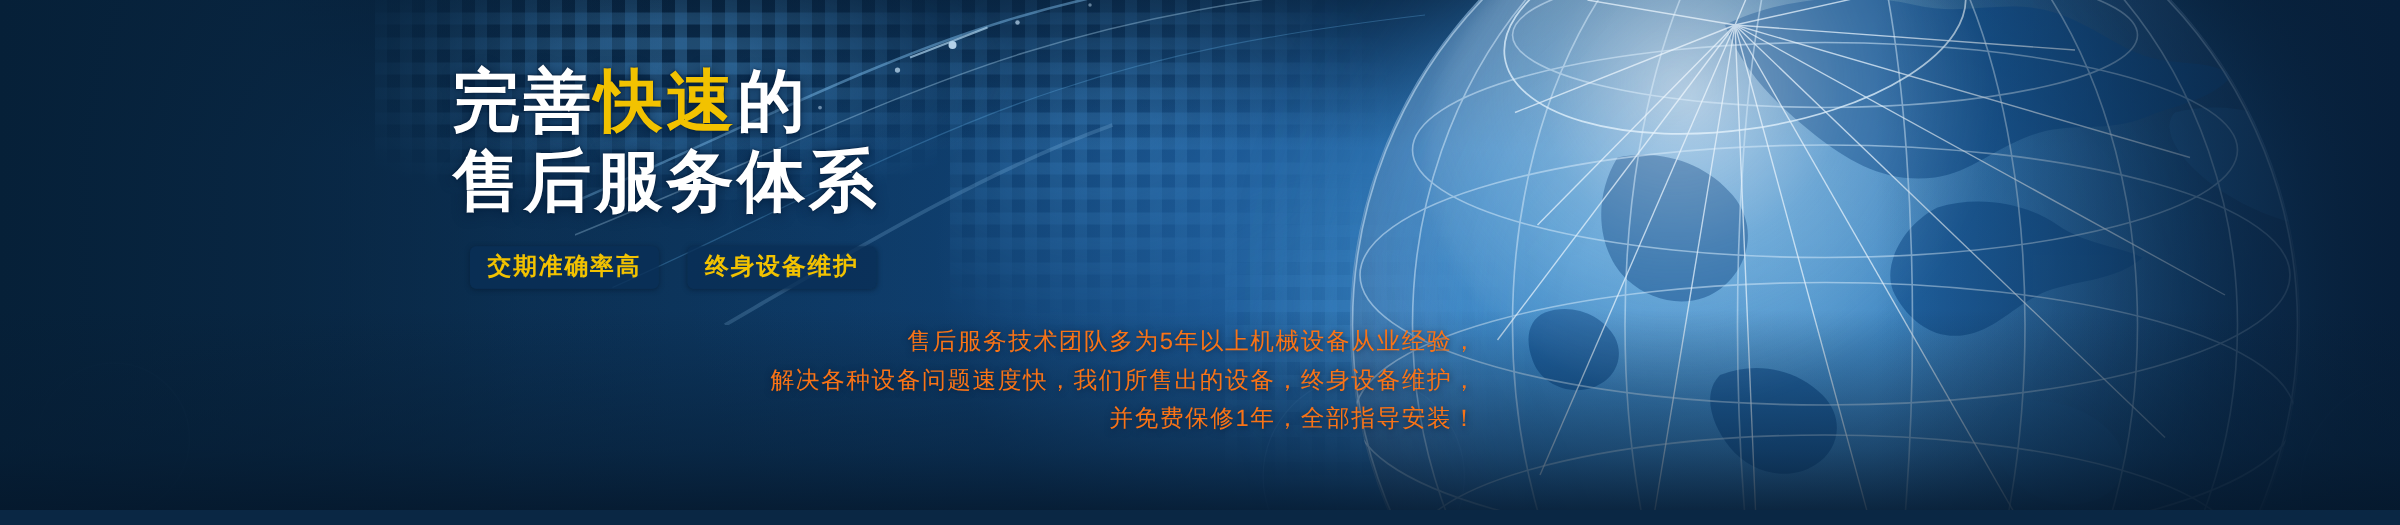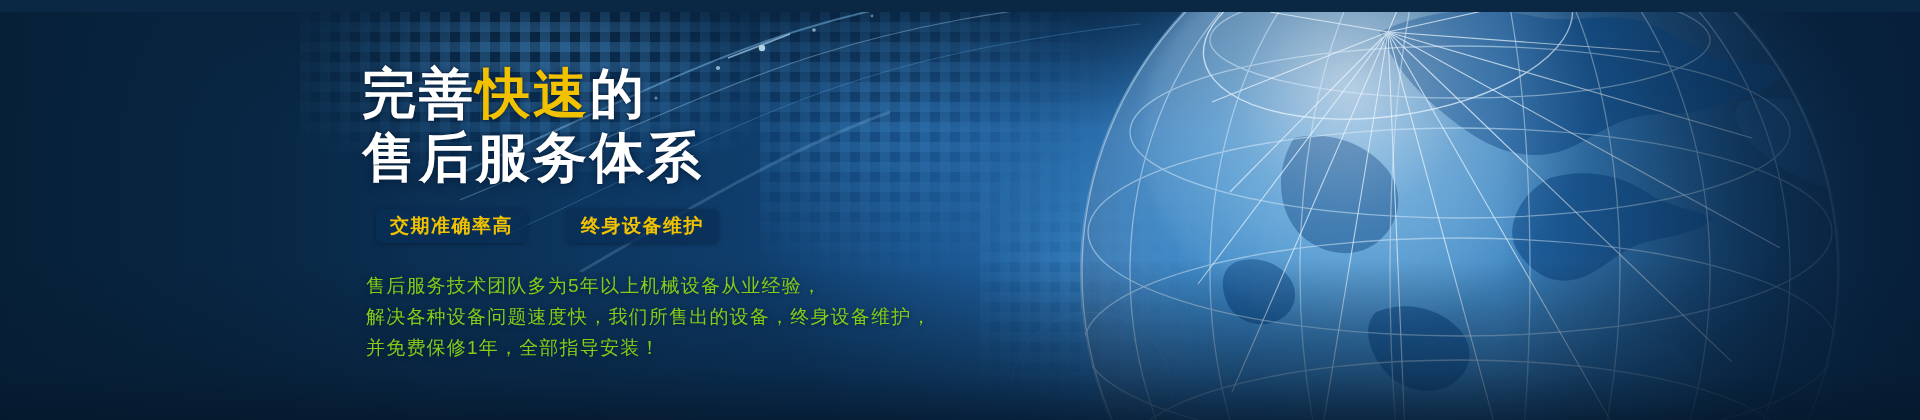--- a/index.html
+++ b/index.html
@@ -10,21 +10,20 @@
   body {
     font-family: "Liberation Sans", "DejaVu Sans", sans-serif;
   }
 
   .banner {
     position: relative;
     width: 1920px;
     height: 408px;
     overflow: hidden;
     background: #0b2c4e;
-    margin-top: 12px;
   }
   .bg-base2 {
     position: absolute;
     inset: 0;
     background:
       radial-gradient(1000px 700px at 66% 50%, rgba(72,150,210,0.85) 0%, rgba(40,110,180,0.55) 30%, rgba(18,70,125,0.25) 52%, rgba(10,40,75,0) 72%),
       linear-gradient(95deg, #092644 0%, #0b2f52 20%, #0e3c69 42%, #10477b 62%, #0c3560 84%, #092742 100%);
   }
   .vignette-left {
     position: absolute;
@@ -154,46 +153,47 @@
     color: #ffffff;
     text-shadow: 0 2px 10px rgba(0,25,55,0.75), 0 0 2px rgba(0,20,45,0.9);
     white-space: nowrap;
   }
   .headline-line.l1 { margin-bottom: 6px; }
   .hl-accent { color: #f2c200; }
 
   .badges {
     display: flex;
     align-items: center;
-    gap: 40px;
+    gap: 23px;
     margin-top: 22px;
     margin-left: 14px;
   }
   .badge {
     display: inline-block;
     padding: 5px 14px 6px;
     border-radius: 5px;
     background: rgba(9,46,86,0.78);
     color: #f2c200;
     font-size: 19px;
     font-weight: bold;
     letter-spacing: 1.5px;
     line-height: 1.25;
     white-space: nowrap;
     box-shadow: 0 1px 4px rgba(3,20,40,0.5);
   }
 
   .paragraph {
     margin-top: 28px;
     margin-left: 4px;
-    color: #84cc16;
+    color: #f97316;
     font-size: 19px;
     letter-spacing: 1.2px;
     line-height: 1.62;
     text-shadow: 0 1px 5px rgba(0,24,52,0.7);
+    text-align: right;
   }
   .paragraph div { white-space: nowrap; }
 </style>
 </head>
 <body>
 
 <div class="banner">
 
   <div class="bg-base2"></div>
   <div class="vignette-top"></div>

